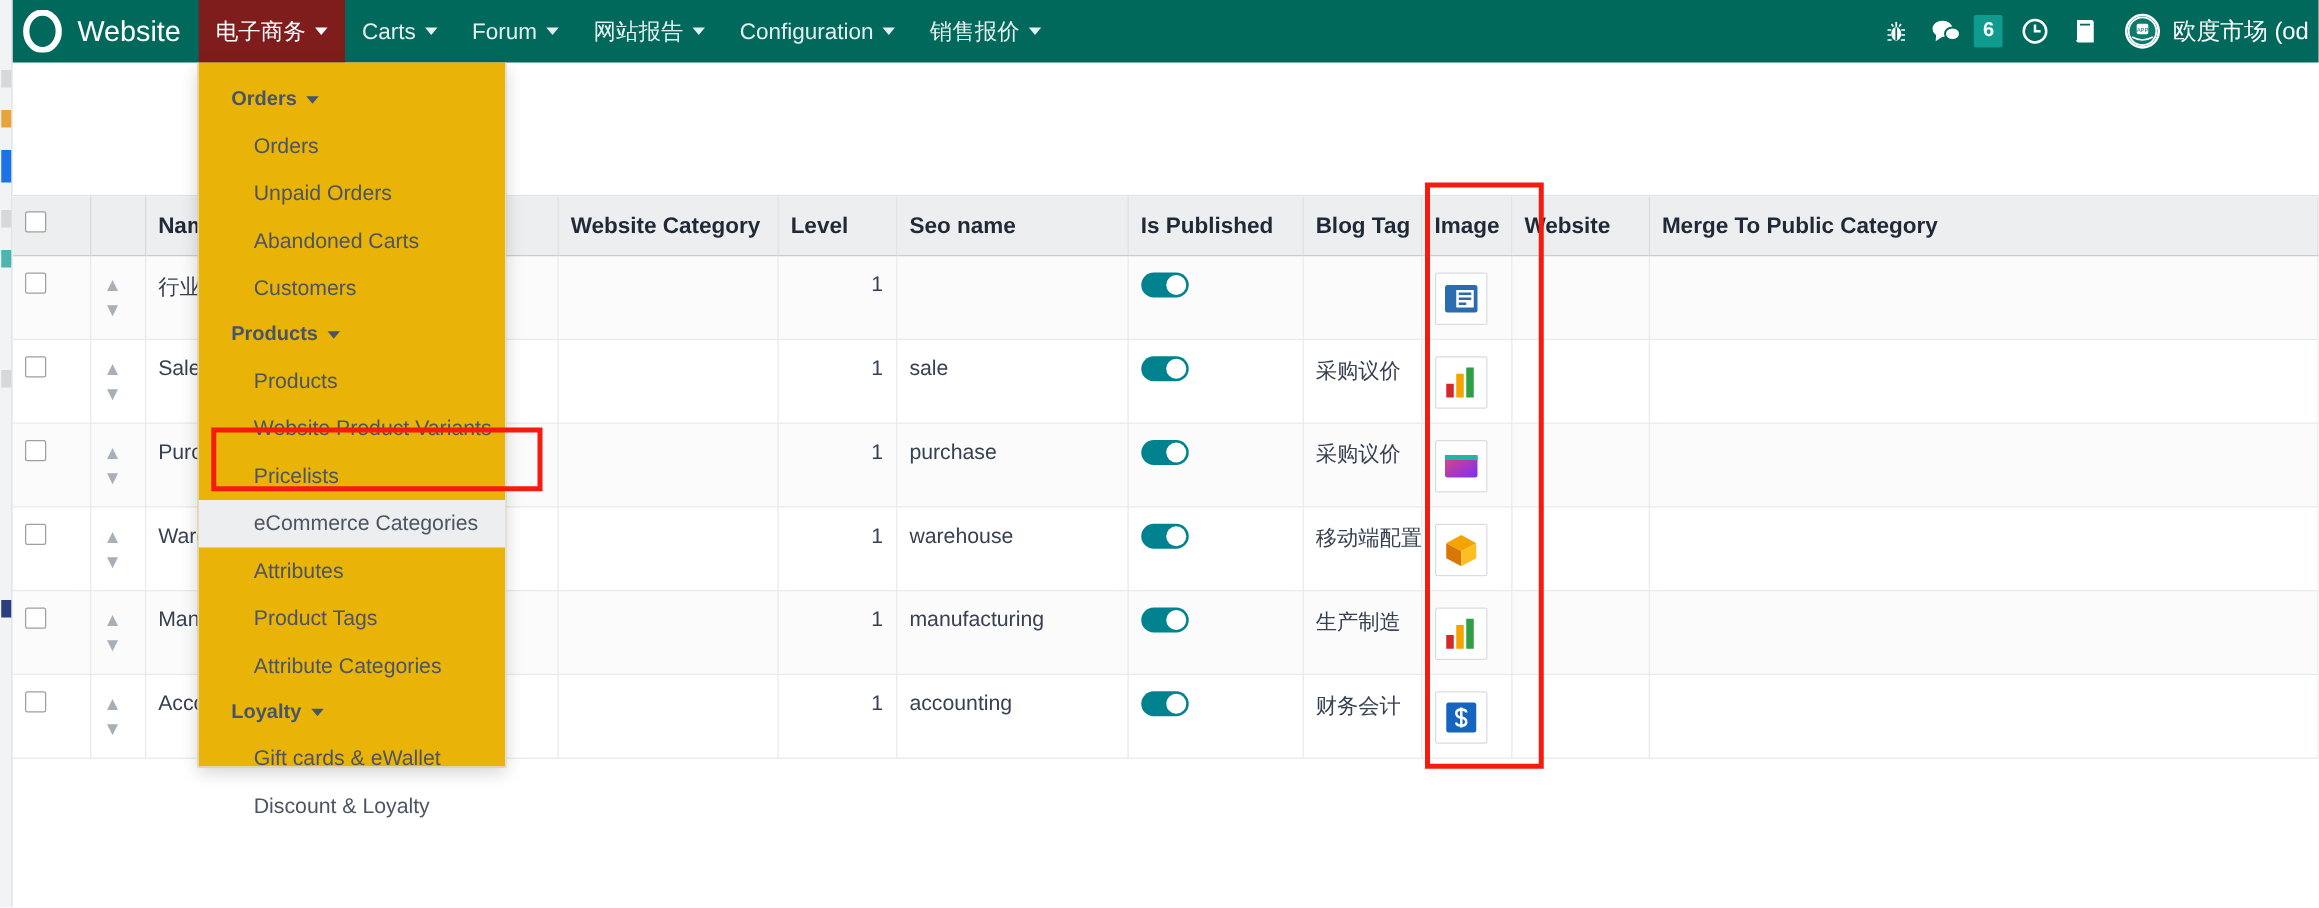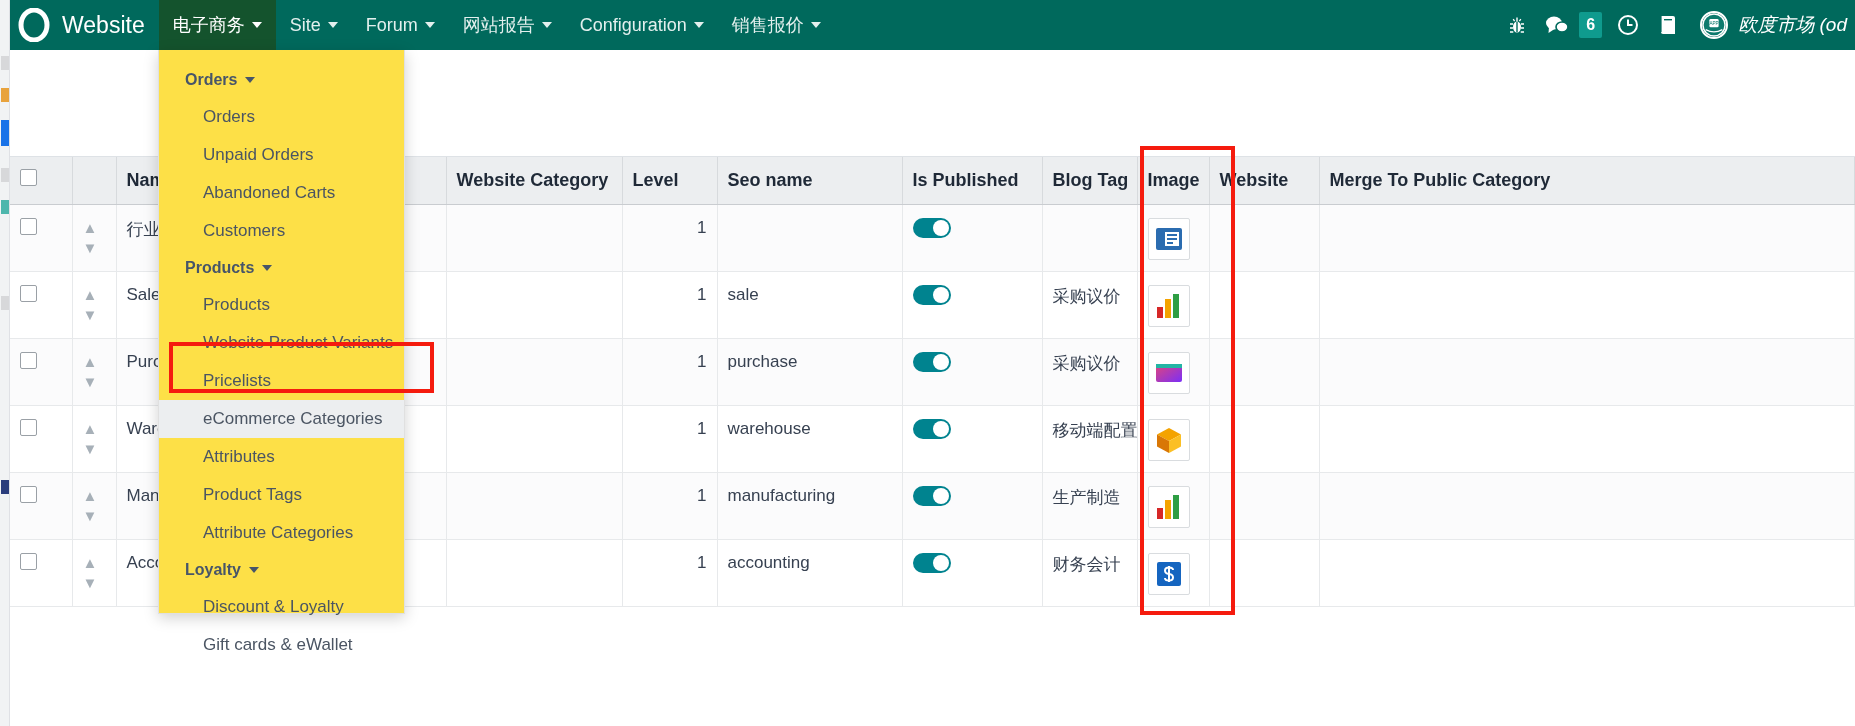--- a/index.html
+++ b/index.html
@@ -29,38 +29,38 @@
   .nav-logo { width:48px; display:flex; align-items:center; justify-content:center; margin-left:10px; }
   .nav-logo svg { display:block; }
   .nav-brand {
     font-size:23px; color:#ffffff; padding:0 14px 0 4px;
     height:50px; line-height:50px; font-weight:400; white-space:nowrap;
   }
   .nav-item {
     height:50px; line-height:50px; padding:0 14px; font-size:18px;
     color:#e3f0ee; white-space:nowrap; cursor:pointer; display:flex; align-items:center;
   }
-  .nav-item.active { background:#14532d; color:#ffffff; }
+  .nav-item.active { background:#7f1d1d; color:#ffffff; }
   .caret { display:inline-block; margin-left:7px; width:0; height:0;
            border-left:5px solid transparent; border-right:5px solid transparent;
            border-top:6px solid currentColor; }
   .nav-spacer { flex:1 1 auto; }
   .sys-icon { width:40px; height:50px; display:flex; align-items:center; justify-content:center; cursor:pointer; }
   .msg-wrap { position:relative; display:flex; align-items:center; height:50px; padding-right:6px; cursor:pointer;}
   .msg-badge {
     background:#0f9b8e; color:#fff; font-size:16px; line-height:1;
     padding:5px 7px; margin-left:2px; border-radius:2px; font-weight:600;
   }
   .user-area { display:flex; align-items:center; height:50px; padding:0 8px 0 12px; cursor:pointer; }
   .user-avatar {
     width:28px; height:28px; border-radius:50%; border:2px solid #ffffff;
     display:flex; align-items:center; justify-content:center;
     font-size:8px; color:#ffffff; overflow:hidden;
   }
-  .user-name { font-size:19px; color:#ffffff; margin-left:10px; white-space:nowrap;font-style:italic; }
+  .user-name { font-size:19px; color:#ffffff; margin-left:10px; white-space:nowrap; }
 
   
   #control-panel {
     position:absolute; left:10px; top:50px; width:1845px; height:107px;
     background:#ffffff; border-bottom:1px solid #dee2e6; z-index:10;
   }
   #page-title {
     position:absolute; left:48px; top:56px; font-size:24px; color:#4b5563; white-space:nowrap;
   }
   #btn-new {
@@ -137,21 +137,21 @@
   }
   .thumb {
     width:42px; height:42px; border:1px solid #d9dcdf; background:#ffffff;
     display:flex; align-items:center; justify-content:center; border-radius:2px;
   }
   .thumb svg { display:block; }
 
   
   #dropdown {
     position:absolute; left:158px; top:50px; width:247px; height:564px;
-    background:#fde047; border:1px solid #e0e0e0; border-top:none;
+    background:#eab308; border:1px solid #e0e0e0; border-top:none;
     box-shadow:0 4px 14px rgba(0,0,0,.18); z-index:50; padding-top:12px;
   }
   .dd-group {
     font-size:16px; font-weight:700; color:#475569; padding:9px 0 9px 26px;
     display:flex; align-items:center; cursor:pointer; white-space:nowrap;
   }
   .dd-group .caret { border-top-color:#475569; margin-left:8px; }
   .dd-item {
     font-size:17px; color:#4b5563; padding:9px 0 9px 44px; cursor:pointer; white-space:nowrap;
   }
@@ -183,21 +183,21 @@
     </svg>
   </div>
 
   <div class="nav-brand">Website</div>
 
   <div class="nav-item active">
     <span>电子商务</span>
     <span class="caret"></span>
   </div>
   <div class="nav-item">
-    <span>Site</span>
+    <span>Carts</span>
     <span class="caret"></span>
   </div>
   <div class="nav-item">
     <span>Forum</span>
     <span class="caret"></span>
   </div>
   <div class="nav-item">
     <span>网站报告</span>
     <span class="caret"></span>
   </div>
@@ -497,18 +497,18 @@
     <div class="dd-item">Website Product Variants</div>
     <div class="dd-item">Pricelists</div>
     <div class="dd-item hl">eCommerce Categories</div>
     <div class="dd-item">Attributes</div>
     <div class="dd-item">Product Tags</div>
     <div class="dd-item">Attribute Categories</div>
     <div class="dd-group">
       <span>Loyalty</span>
       <span class="caret"></span>
     </div>
+    <div class="dd-item">Gift cards &amp; eWallet</div>
     <div class="dd-item">Discount &amp; Loyalty</div>
-    <div class="dd-item">Gift cards &amp; eWallet</div>
   </div>
 
 <div class="anno" id="anno-menu"></div>
 <div class="anno" id="anno-col"></div>
 
 </body></html>

